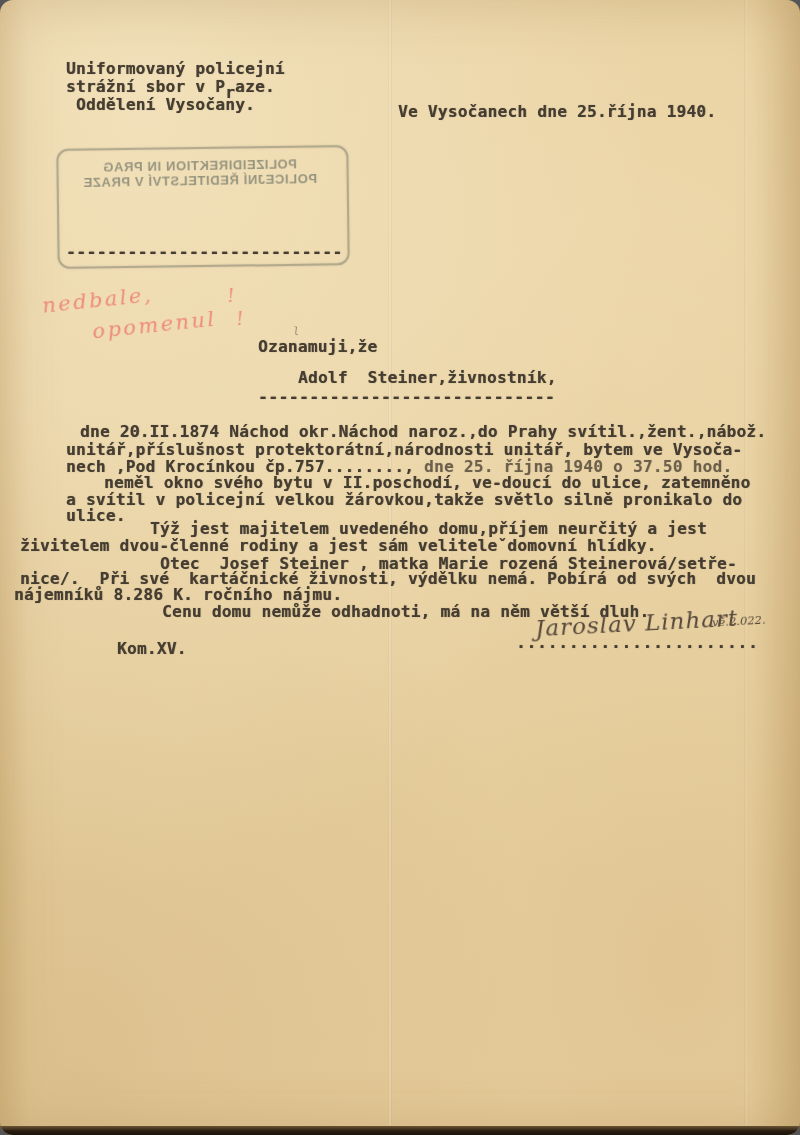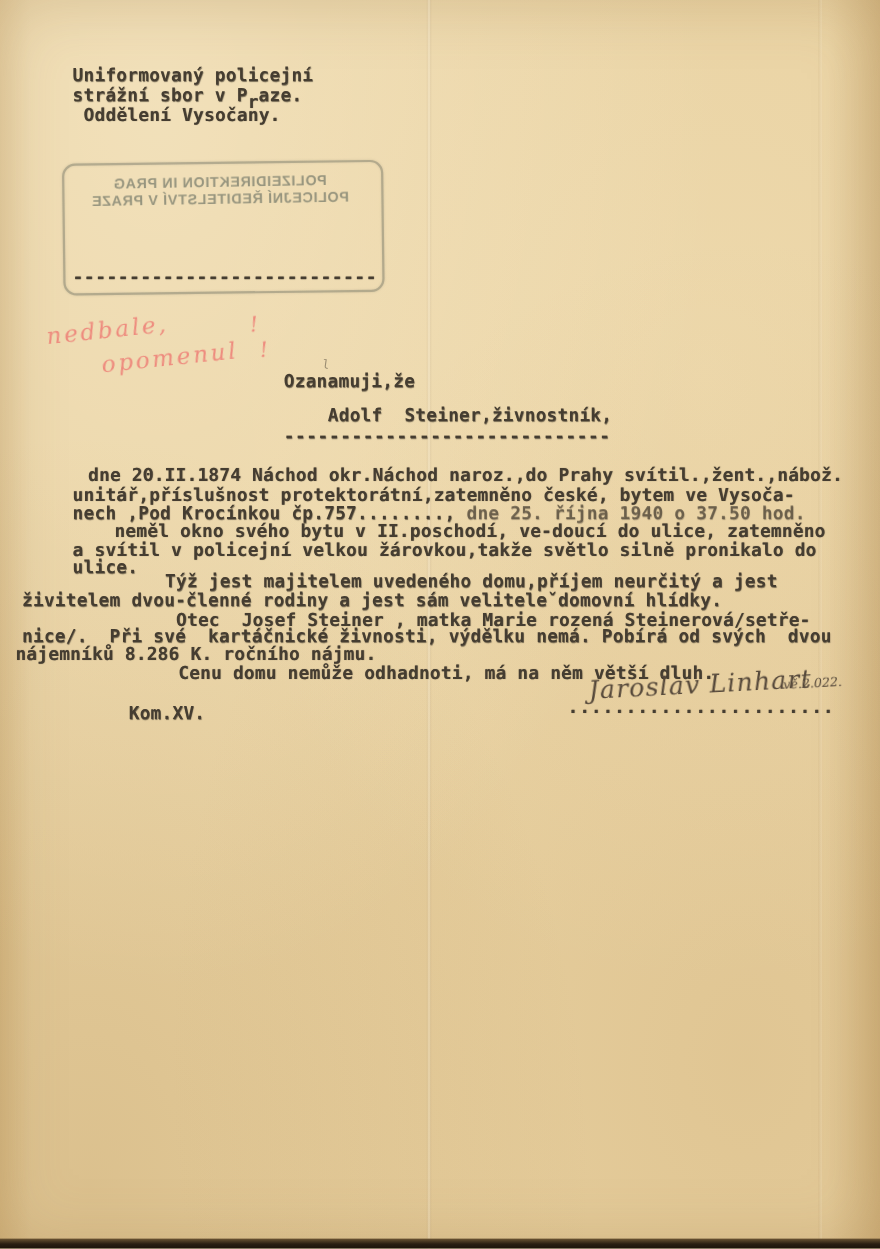--- a/index.html
+++ b/index.html
@@ -8,20 +8,21 @@
     background:
       radial-gradient(ellipse at 18% 8%, rgba(255,246,222,.40), transparent 55%),
       radial-gradient(ellipse at 80% 30%, rgba(250,235,200,.25), transparent 50%),
       radial-gradient(ellipse at 85% 85%, rgba(188,148,88,.20), transparent 55%),
       radial-gradient(ellipse at 10% 95%, rgba(170,130,70,.22), transparent 45%),
       linear-gradient(90deg, rgba(200,162,100,.28) 0px, rgba(200,162,100,0) 28px,
         rgba(200,162,100,0) 752px, rgba(176,136,76,.32) 800px),
       #e9d2a2;
     box-shadow: inset 0 0 60px rgba(140,100,45,.25);
     font-family:"DejaVu Sans Mono", monospace;
+    border-radius:13px;
   }
   .crease-v{position:absolute;top:0;height:100%;width:4px;pointer-events:none;
     background:linear-gradient(90deg, rgba(130,95,50,.10), rgba(255,252,240,.28), rgba(130,95,50,.12));}
   .crease-v2{position:absolute;top:0;height:100%;width:3px;pointer-events:none;
     background:linear-gradient(90deg, rgba(130,95,50,.08), rgba(255,250,235,.18));}
   .bottom-edge{position:absolute;left:0;bottom:0;width:100%;height:9px;
     background:linear-gradient(180deg, #6b5433 0%, #2a1e12 55%, #1c130a 100%);}
   .tw{
     position:absolute;white-space:pre;
     color:#453d31;font-weight:700;font-size:16.2px;letter-spacing:.2px;line-height:18px;
@@ -60,20 +61,21 @@
 <div class="page">
 
   <div class="crease-v" style="left:388px"></div>
   <div class="crease-v2" style="left:744px"></div>
   <div class="bottom-edge"></div>
 
   <div class="tw" style="left:66px;top:60px">Uniformovaný policejní</div>
   <div class="tw" style="left:66px;top:78px"><span>strážní sbor v P</span><span style="vertical-align:-6px">r</span><span>aze.</span></div>
   <div class="tw" style="left:76px;top:96px">Oddělení Vysočany.</div>
 
+  <div class="tw" style="left:398px;top:103px">Ve Vysočanech dne 25.října 1940.</div>
 
   <div class="stamp-box"></div>
   <div class="stamp-ghost">
     <div>POLIZEIDIREKTION IN PRAG</div>
     <div>POLICEJNÍ ŘEDITELSTVÍ V PRAZE</div>
   </div>
   <div class="tw dashline" style="left:66px;top:243px">---------------------------</div>
 
   <div class="hand-red" style="left:42px;top:288px">nedbale,</div>
   <div class="hand-red" style="left:92px;top:313px">opomenul</div>
@@ -81,21 +83,21 @@
   <div class="hand-red hand-red-mark" style="left:236px;top:307px">!</div>
 
   <div class="salut-mark" style="left:293px;top:325px">l</div>
   <div class="tw" style="left:258px;top:338px">Ozanamuji,že</div>
 
   <div class="tw" style="left:298px;top:369px">Adolf  Steiner,živnostník,</div>
   <div class="tw dashline" style="left:258px;top:388px">-----------------------------</div>
 
   <div>
     <div class="tw" style="left:80px;top:423px">dne 2Θ.II.1874 Náchod okr.Náchod naroz.,do Prahy svítil.,žent.,nábož.</div>
-    <div class="tw" style="left:66px;top:441px">unitář,příslušnost protektorátní,zatemněno české, bytem ve Vysoča-</div>
+    <div class="tw" style="left:66px;top:441px">unitář,příslušnost protektorátní,národnosti unitář, bytem ve Vysoča-</div>
     <div class="tw" style="left:66px;top:458px"><span>nech ,Pod Krocínkou čp.757........,</span><span class="tw-light"> dne 25. října 1940 o 37.50 hod.</span></div>
     <div class="tw" style="left:104px;top:474px">neměl okno svého bytu v II.poschodí, ve-doucí do ulice, zatemněno</div>
     <div class="tw" style="left:66px;top:491px">a svítil v policejní velkou žárovkou,takže světlo silně pronikalo do</div>
     <div class="tw" style="left:66px;top:507px">ulice.</div>
     <div class="tw" style="left:150px;top:520px">Týž jest majitelem uvedeného domu,příjem neurčitý a jest</div>
     <div class="tw" style="left:20px;top:537px">živitelem dvou-členné rodiny a jest sám veliteleˇdomovní hlídky.</div>
     <div class="tw" style="left:160px;top:555px">Otec  Josef Steiner , matka Marie rozená Steinerová/setře-</div>
     <div class="tw" style="left:20px;top:570px">nice/.  Při své  kartáčnické živnosti, výdělku nemá. Pobírá od svých  dvou</div>
     <div class="tw" style="left:14px;top:586px">nájemníků 8.286 K. ročního nájmu.</div>
     <div class="tw" style="left:162px;top:603px">Cenu domu nemůže odhadnoti, má na něm větší dluh.</div>

